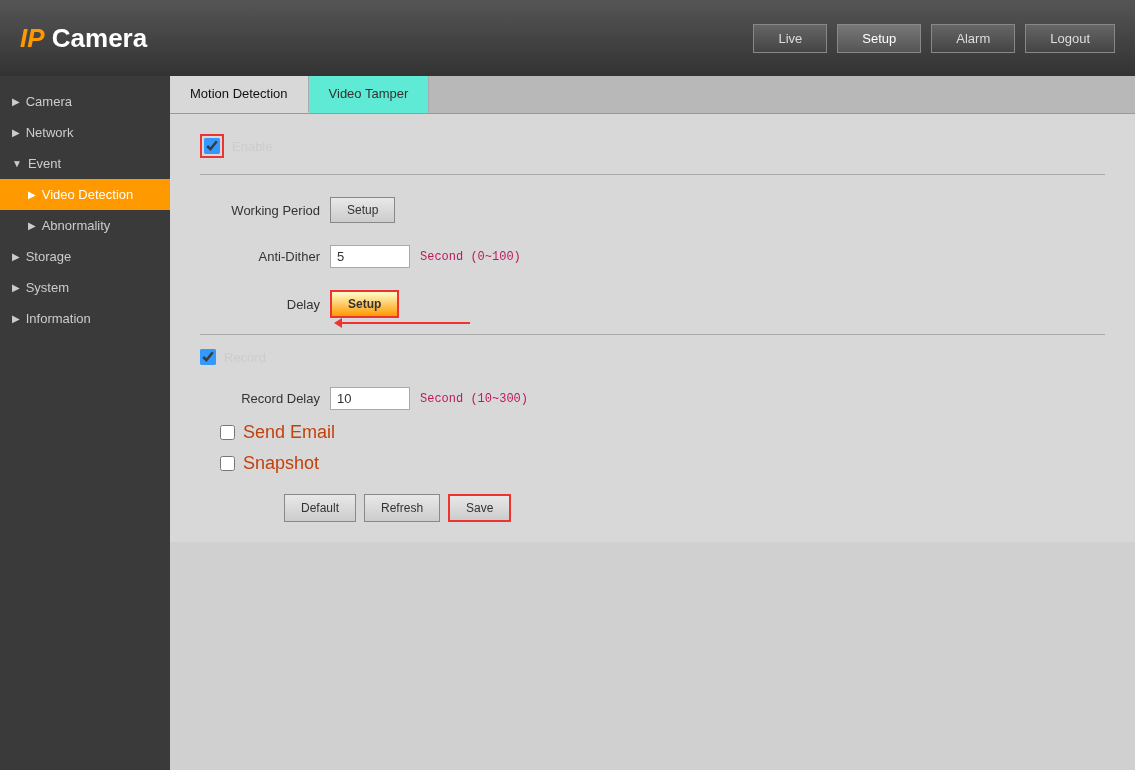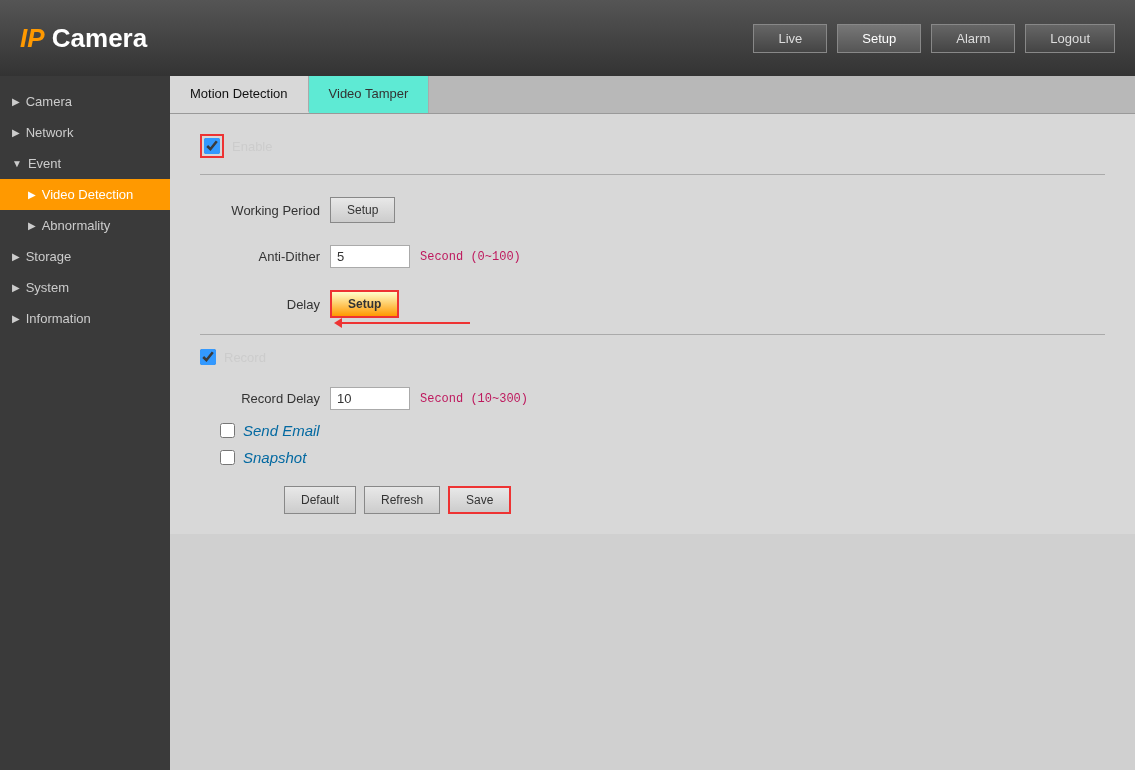--- a/index.html
+++ b/index.html
@@ -229,23 +229,22 @@
       align-items: center;
       gap: 8px;
       margin-bottom: 10px;
       margin-left: 20px;
     }
     .checkbox-row input[type="checkbox"] {
       width: 15px;
       height: 15px;
     }
     .checkbox-label {
-      color: #0369a1;
-      font-size: 15px;
-      font-style: italic;
+      color: #c2410c;
+      font-size: 18px;
     }
 
     .bottom-buttons {
       display: flex;
       gap: 8px;
       margin-top: 20px;
       margin-left: 84px;
     }
   </style>
 </head>

